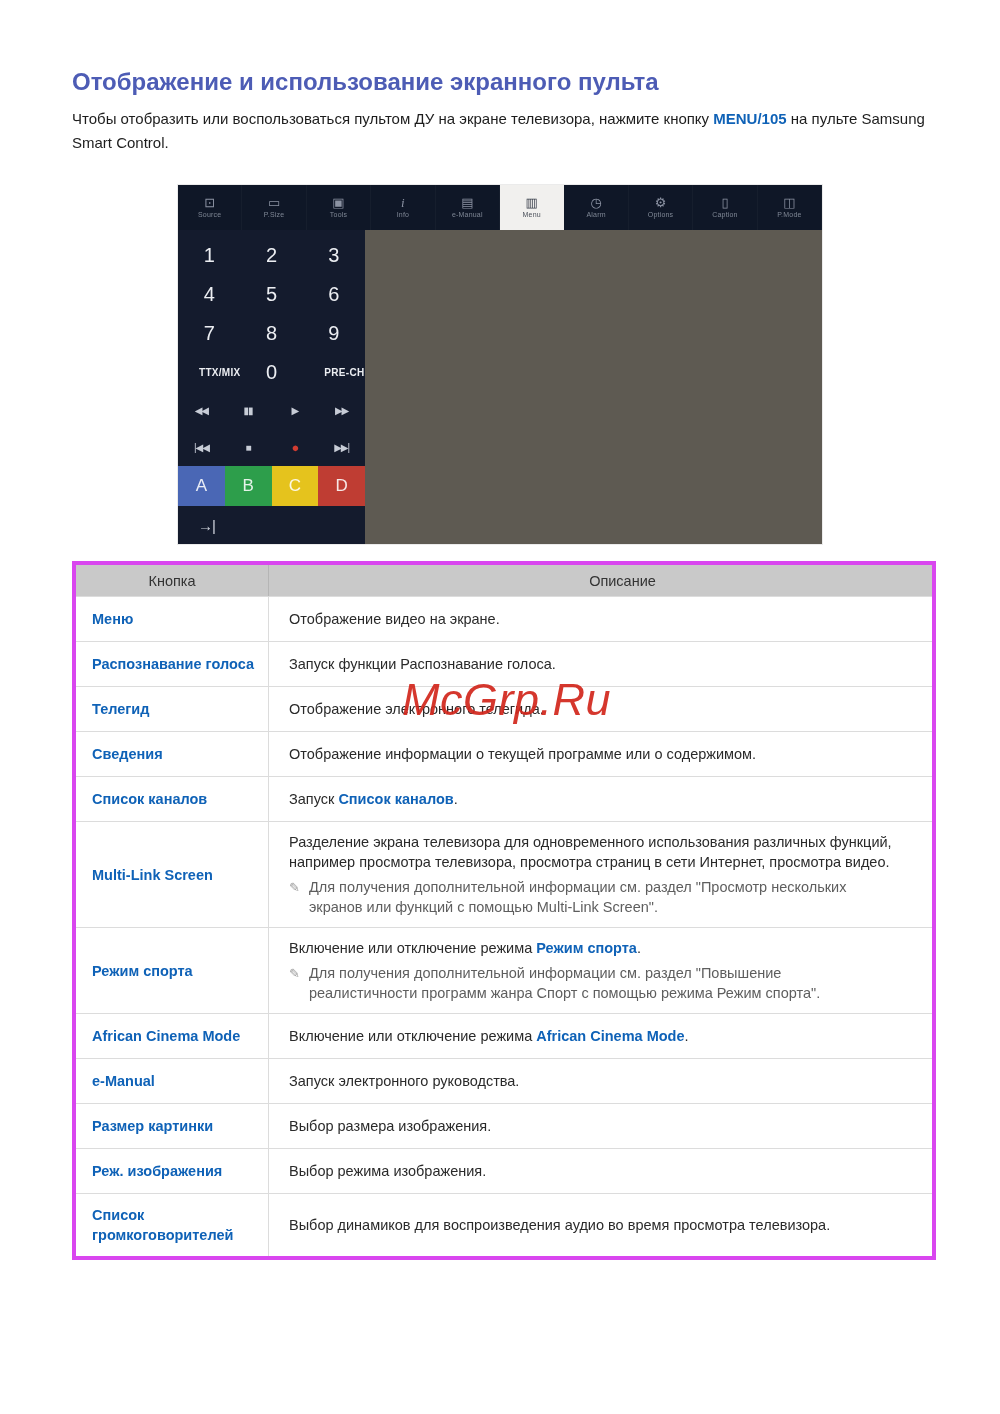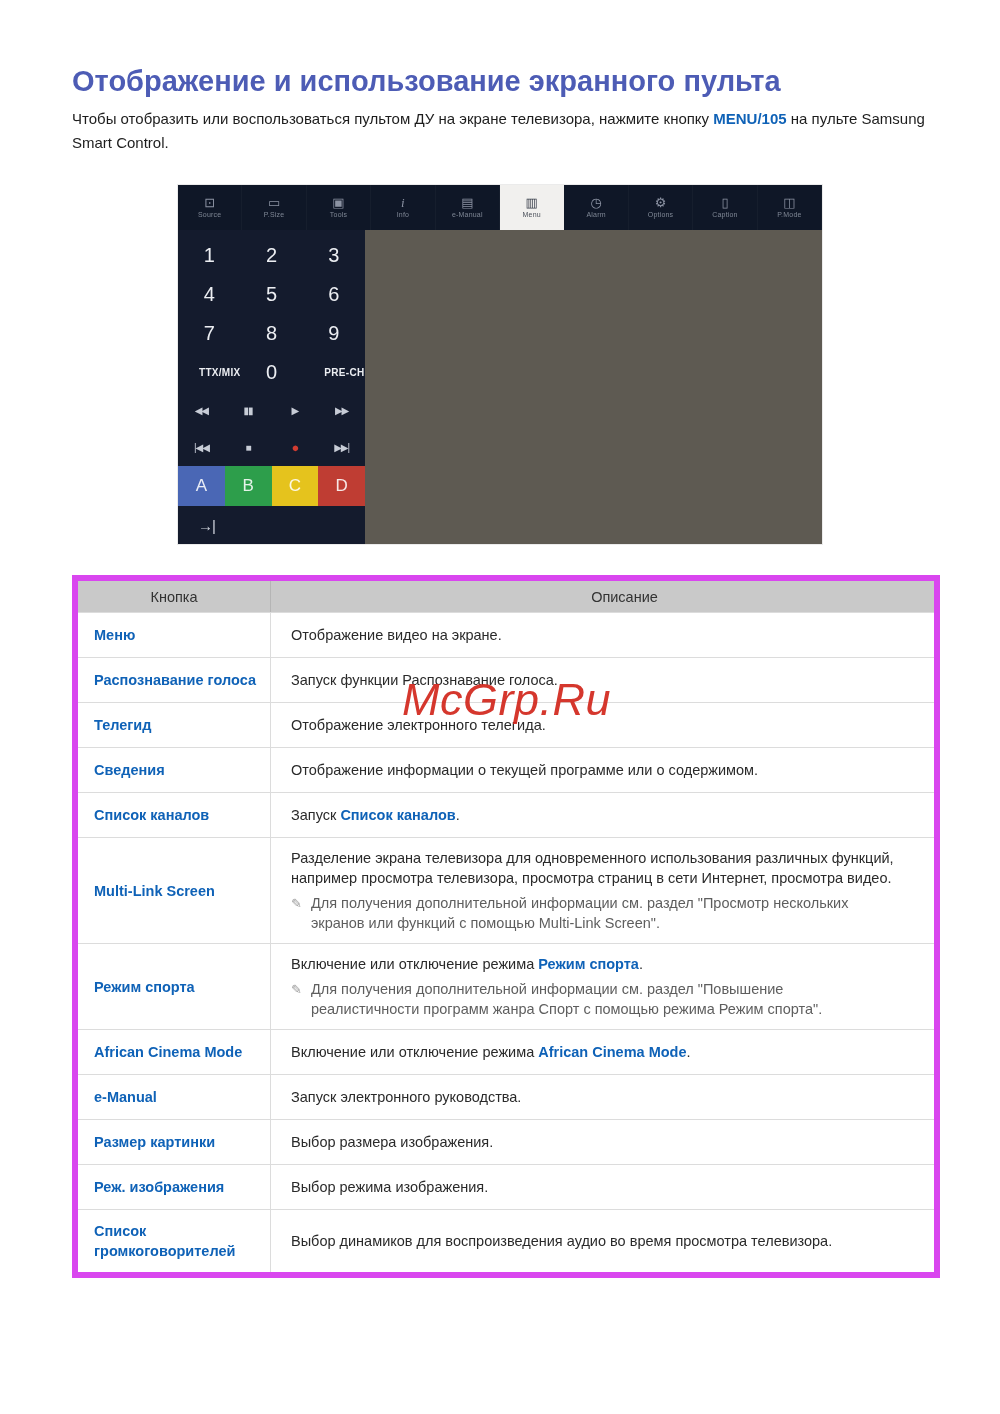--- a/index.html
+++ b/index.html
@@ -1,20 +1,20 @@
 <!DOCTYPE html>
 <html><head>
 <meta charset="utf-8">
 <style>
   html,body{margin:0;padding:0;background:#fff;}
   body{width:1000px;height:1414px;position:relative;font-family:"Liberation Sans",sans-serif;-webkit-font-smoothing:antialiased;}
   .content{padding:69px 72px 0 72px;position:relative;}
 
   
-  h1.title{margin:0;font-size:29px;line-height:25px;font-weight:bold;color:#4d5cb5;}
+  h1.title{margin:0;font-size:24px;line-height:25px;font-weight:bold;color:#4d5cb5;}
   p.intro{margin:13px 0 0 0;width:862px;font-size:15px;line-height:24px;color:#1d1d1d;}
   .accent{color:#0f62b7;font-weight:bold;}
 
   
   .remote{margin:30px 0 0 106px;width:644px;height:359px;position:relative;box-shadow:0 0 0 1px rgba(0,0,0,0.08);}
   .tb{display:flex;height:45px;background:#0f1727;}
   .tb-cell{flex:1;display:flex;flex-direction:column;align-items:center;justify-content:center;gap:2px;border-right:1px solid rgba(255,255,255,0.03);}
   .tb-icon{font-size:13px;line-height:13px;color:#8c93a3;}
   .tb-label{font-size:7px;line-height:8px;color:#7f8795;letter-spacing:0.2px;}
   .tb-cell.selected{background:#f1f0ee;}
@@ -27,21 +27,21 @@
   .key.small{font-size:10px;font-weight:bold;letter-spacing:0.3px;margin-left:21px;}
   .media{display:grid;grid-template-columns:repeat(4,1fr);height:37px;}
   .m-icon{display:flex;align-items:center;justify-content:center;color:#c7ccd6;font-size:10px;letter-spacing:-1px;}
   .m-icon.rec{color:#d23c31;font-size:13px;}
   .color-row{display:flex;height:40px;}
   .color-btn{flex:1;display:flex;align-items:center;justify-content:center;color:rgba(255,255,255,0.88);font-size:17px;}
   .tab-row{flex:1;display:flex;align-items:center;padding-left:20px;color:#cfd4dc;font-size:15px;letter-spacing:-1px;}
   .remote-screen{flex:1;background:#5e5a52;}
 
   
-  .btable{margin-top:31px;width:856px;border:6px solid #d946ef;font-size:14.5px;}
+  .btable{margin-top:17px;width:856px;border:4px solid #d946ef;font-size:14.5px;}
   .thead{display:flex;background:#c9c9c9;height:31px;align-items:center;color:#333;}
   .th-btn{width:192px;text-align:center;}
   .th-desc{flex:1;text-align:center;border-left:1px solid #b5b5b5;align-self:stretch;display:flex;align-items:center;justify-content:center;padding-left:44px;}
   .trow{display:flex;border-top:1px solid #dcdcdc;min-height:44px;background:#fff;}
   .cell-btn{width:192px;box-sizing:border-box;padding:10px 10px 10px 16px;font-weight:bold;color:#0f62b7;line-height:20px;display:flex;align-items:center;}
   .cell-desc{flex:1;box-sizing:border-box;border-left:1px solid #dcdcdc;padding:10px 26px 10px 20px;color:#2a2a2a;line-height:20px;display:flex;flex-direction:column;justify-content:center;}
   .cell-desc p{margin:0;}
   .trow.tall{min-height:62px;}
   .note{display:flex;gap:9px;color:#5e5e5e;margin-top:5px;padding-right:20px;}
   .pencil{color:#9a9a9a;font-size:13px;flex:0 0 auto;margin-top:1px;}

